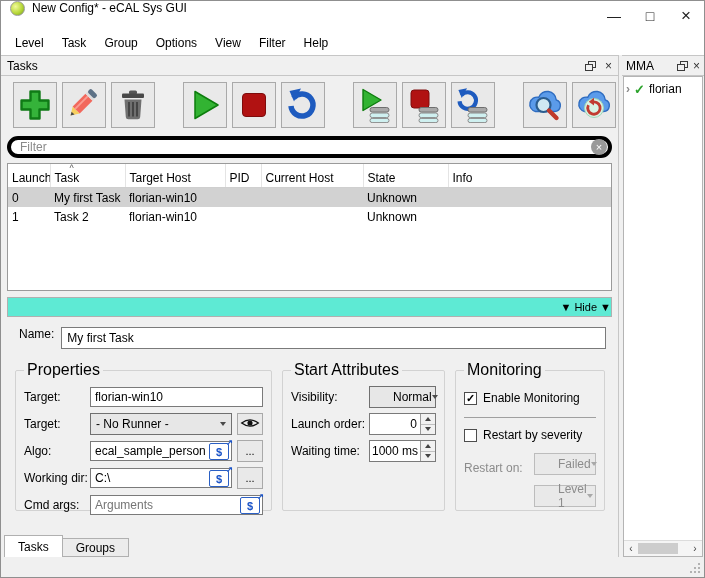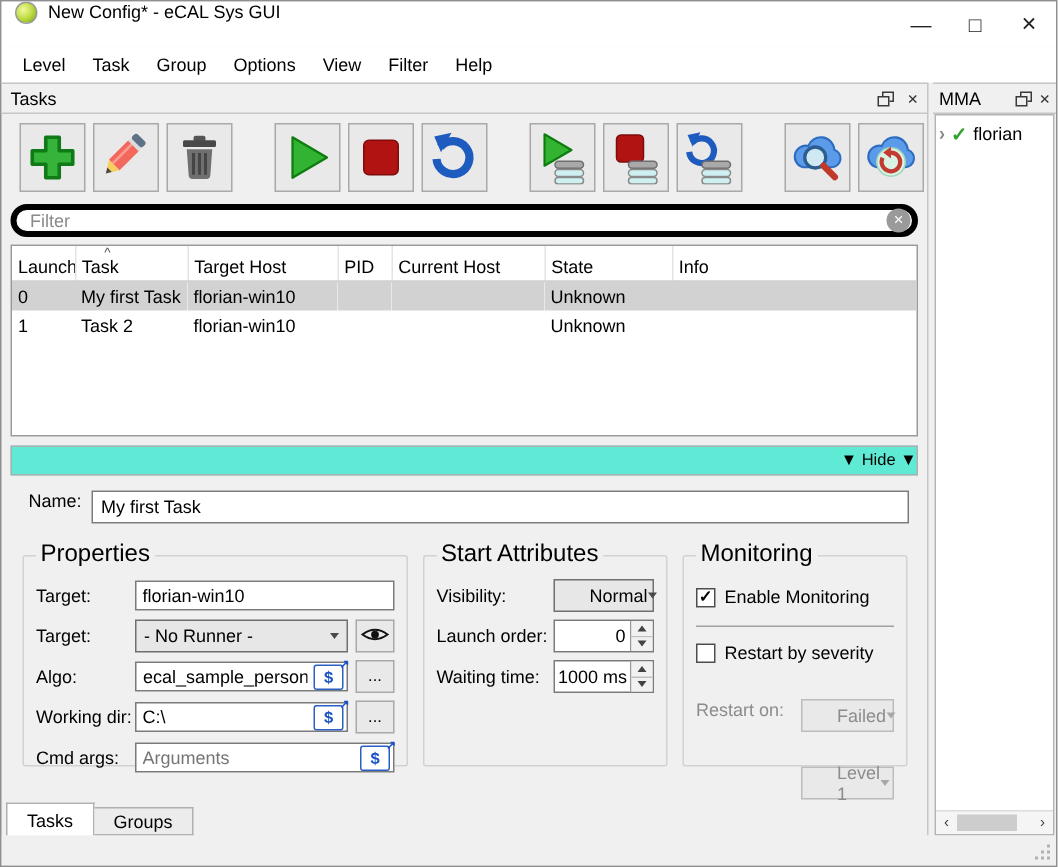--- a/index.html
+++ b/index.html
@@ -87,21 +87,21 @@
   .sbtns{width:14px;border-left:1px solid #9a9a9a;display:flex;flex-direction:column;flex:none;}
   .su,.sd{flex:1;display:flex;align-items:center;justify-content:center;background:#f1f1f1;}
   .su{border-bottom:1px solid #c0c0c0;}
   .su::after{content:"";width:0;height:0;border-left:3px solid transparent;border-right:3px solid transparent;border-bottom:4px solid #444;}
   .sd::after{content:"";width:0;height:0;border-left:3px solid transparent;border-right:3px solid transparent;border-top:4px solid #444;}
   .checkrow{display:flex;align-items:center;gap:6px;margin-top:9px;height:16px;}
   .cb{width:13px;height:13px;border:1px solid #4d4d4d;background:#fff;display:flex;align-items:center;
     justify-content:center;font-size:11px;font-weight:bold;line-height:1;box-sizing:border-box;flex:none;}
   .mdiv{border:none;border-top:1px solid #a0a0a0;margin:11px 0 2px;}
   .graylabel{color:#8c8c8c;}
-  .monrow{display:flex;align-items:flex-start;margin-top:23px;height:22px;}
+  .monrow{display:flex;align-items:flex-end;margin-top:10px;height:22px;}
   
   .tabbar{height:22px;flex:none;display:flex;align-items:flex-end;padding-left:3px;}
   .tab{height:19px;padding:0 13px;display:flex;align-items:center;border:1px solid #b0b0b0;
     background:#ececec;box-sizing:border-box;}
   .tab.active{background:#fff;height:22px;border-bottom:none;}
   .tab:not(.active){border-left:none;}
   
   .tree{flex:1;background:#fff;border:1px solid #b4b4b4;margin:0 1px;display:flex;flex-direction:column;min-height:0;}
   .treebody{flex:1;padding:3px 2px;overflow:hidden;}
   .titem{display:flex;align-items:center;gap:4px;white-space:nowrap;overflow:hidden;height:18px;}

